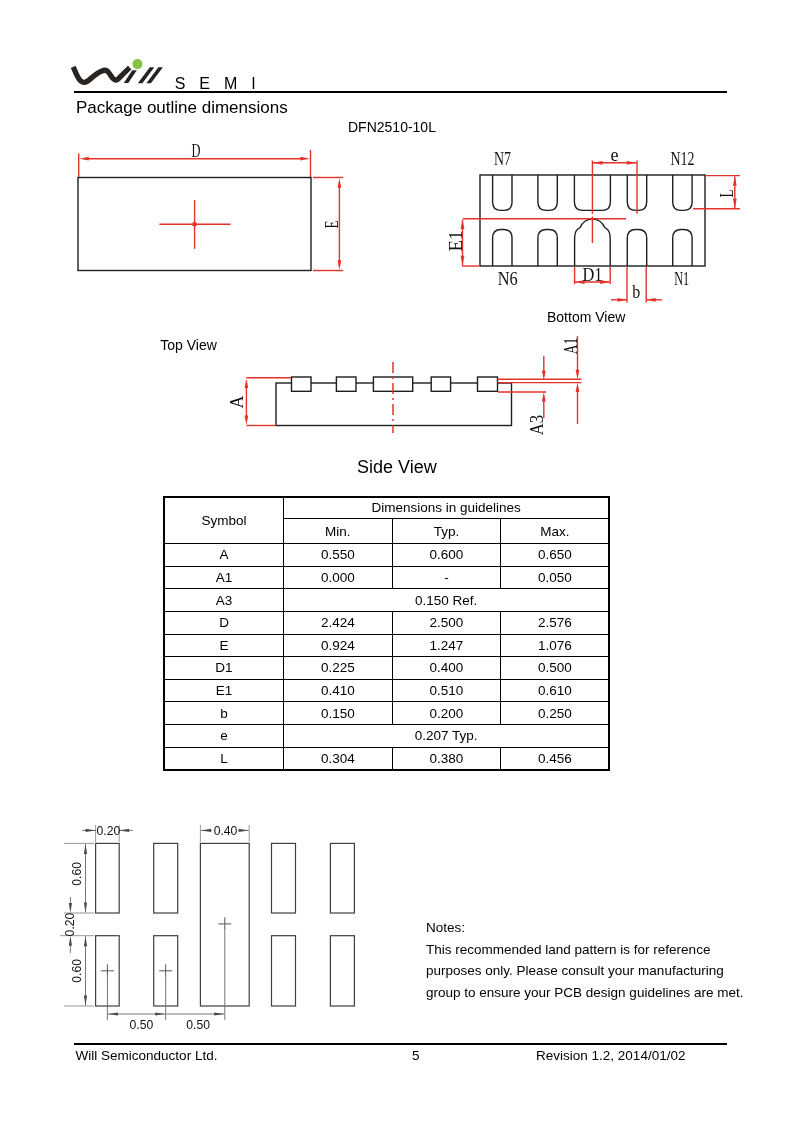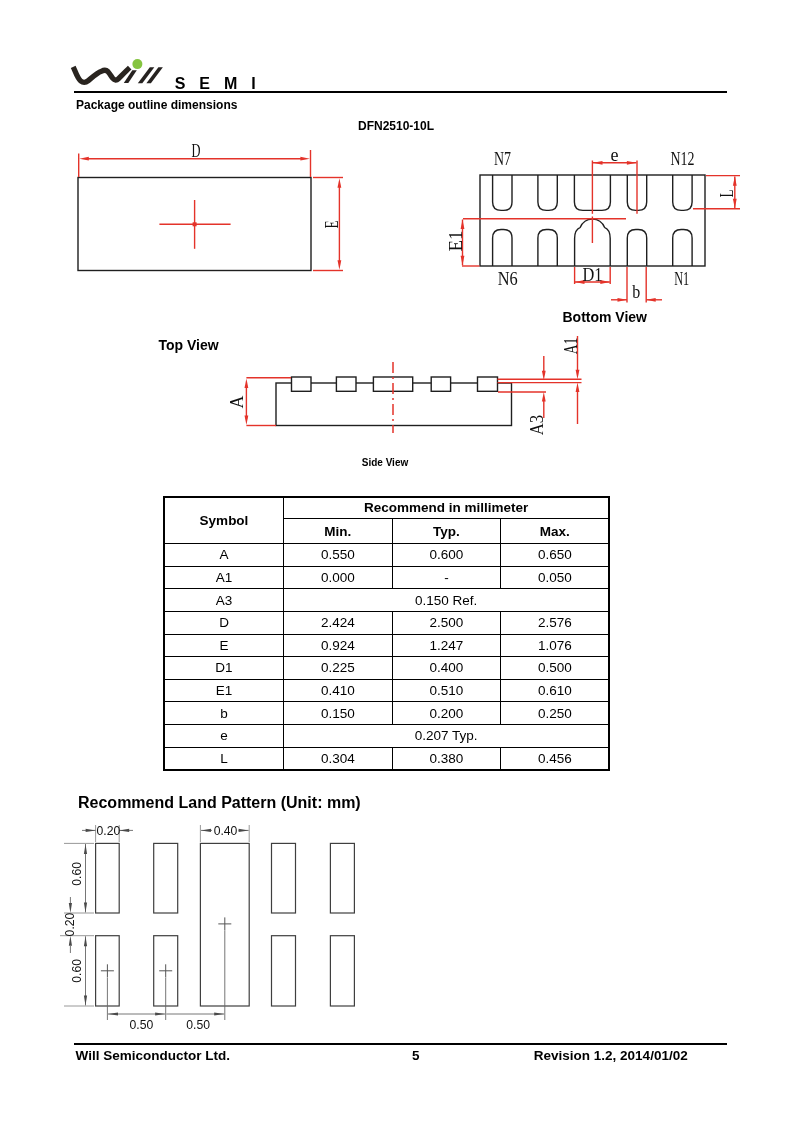--- a/index.html
+++ b/index.html
@@ -1,19 +1,19 @@
 <!DOCTYPE html>
 <html><head>
 <meta charset="utf-8">
 <style>
 html,body { margin:0; padding:0; background:#fff; }
 #page { position:relative; width:800px; height:1132px; background:#fff; overflow:hidden;
   font-family:"Liberation Sans", sans-serif; }
 .abs { position:absolute; }
-.b { font-weight:bold; }
+.b { font-weight:normal; }
 #dimtable { position:absolute; left:163px; top:495.7px; border-collapse:collapse;
   table-layout:fixed; width:447.4px; font-size:13.5px; text-align:center; color:#000; }
 #dimtable td { border:1.4px solid #000; padding:0; height:21.6px; }
 #dimtable { border:2.6px solid #000; }
 #dimtable tr.h2 td { height:24.3px; }
 #dimtable .h1 { height:20.2px; }
 svg { position:absolute; overflow:visible; }
 </style>
 </head>
 <body>
@@ -40,23 +40,23 @@
 <g>
         <polygon points="146.4,83.2 150.9,83.2 162.9,67.2 158.4,67.2" fill="#262220"></polygon>
       </g>
 </svg>
 
 <div class="abs b" style="left:174.8px; top:75.2px; font-size:16px; letter-spacing:13.9px; color:#000;">SEMI</div>
 
 
 <div class="abs" style="left:74px; top:90.6px; width:652.5px; height:2.7px; background:#000;"></div>
 
-<div class="abs b" style="left:76px; top:97.8px; font-size:12px;">Package outline dimensions</div>
-
-<div class="abs b" style="left:358px; top:119px; font-size:12px;">DFN2510-10L</div>
+<div class="abs b" style="left:76px; top:97.8px; font-size:17px;">Package outline dimensions</div>
+
+<div class="abs b" style="left:348px; top:119px; font-size:14px;">DFN2510-10L</div>
 
 <svg class="abs" style="left:0;top:0;" width="800" height="500" viewBox="0 0 800 500">
 
 <g>
         <rect x="78" y="177.5" width="233" height="93" fill="#fff" stroke="#1f1f1f" stroke-width="1.4"></rect>
       </g>
 
 <g>
         <line x1="78.7" y1="153.5" x2="78.7" y2="177.0" stroke="#e4332a" stroke-width="1.4"></line>
         <line x1="310.5" y1="150.0" x2="310.5" y2="177.0" stroke="#e4332a" stroke-width="1.4"></line>
@@ -240,30 +240,30 @@
         <line x1="543.8" y1="356.0" x2="543.8" y2="371.5" stroke="#e4332a" stroke-width="1.4"></line>
         <polygon points="543.8,380.3 541.9,370.8 545.7,370.8" fill="#e4332a"></polygon>
         <line x1="543.8" y1="401.0" x2="543.8" y2="418.0" stroke="#e4332a" stroke-width="1.4"></line>
         <polygon points="543.8,392.0 545.7,401.5 541.9,401.5" fill="#e4332a"></polygon>
         <text x="543.4" y="425" font-family="Liberation Serif" font-size="19" fill="#111" text-anchor="middle" textLength="20.5" lengthAdjust="spacingAndGlyphs" transform="rotate(-90 543.4 425)">A3</text>
       </g>
 </svg>
 
 <div class="abs b" style="left:138.5px; top:308.8px; width:100px; font-size:14px; text-align:center;margin-top:28px;">Top View</div>
 
-<div class="abs b" style="left:547px; top:308.8px; width:100px; font-size:14px; text-align:right;">Bottom View</div>
-
-<div class="abs b" style="left:335px; top:456.5px; width:100px; font-size:10px; text-align:center;">Side View</div>
+<div class="abs b" style="left:547px; top:308.8px; width:100px; font-size:14px; text-align:left;">Bottom View</div>
+
+<div class="abs b" style="left:357px; top:456.5px; width:100px; font-size:18px; text-align:left;">Side View</div>
 
 <table id="dimtable">
 
 <tbody>
         <tr>
           <td rowspan="2" class="b" style="width:118px">Symbol</td>
-          <td colspan="3" class="b h1">Recommend in millimeter</td>
+          <td colspan="3" class="b h1">Dimensions in guidelines</td>
         </tr>
 <tr class="h2">
           <td class="b" style="width:109px">Min.</td>
           <td class="b" style="width:109px">Typ.</td>
           <td class="b">Max.</td>
         </tr>
 
 <tr>
           <td>A</td>
           <td>0.550</td>
@@ -325,21 +325,20 @@
 
 <tr>
           <td>L</td>
           <td>0.304</td>
           <td>0.380</td>
           <td>0.456</td>
         </tr>
 </tbody>
     </table>
 
-<div class="abs b" style="left:78px; top:793.8px; font-size:16px;">Recommend Land Pattern (Unit: mm)</div>
 
 <svg class="abs" style="left:0;top:0;" width="800" height="1132" viewBox="0 0 800 1132">
 
 <g>
         <rect x="95.6" y="843.4" width="23.6" height="69.6" fill="#fff" stroke="#3f3f3f" stroke-width="1.2"></rect>
       </g>
 
 <g>
         <rect x="95.6" y="935.7" width="23.6" height="70.3" fill="#fff" stroke="#3f3f3f" stroke-width="1.2"></rect>
       </g>
@@ -443,20 +442,21 @@
       </g>
 
 <g>
         <line x1="224.8" y1="930.5" x2="224.8" y2="1020.0" stroke="#666666" stroke-width="0.9"></line>
         <line x1="166.3" y1="1014.0" x2="224.2" y2="1014.0" stroke="#666666" stroke-width="0.9"></line>
         <polygon points="224.2,1014.0 214.2,1015.6 214.2,1012.4" fill="#4a4a4a"></polygon>
         <text x="198.2" y="1028.5" font-family="Liberation Sans" font-size="12.2" fill="#111" text-anchor="middle">0.50</text>
       </g>
 </svg>
 
+<div class="abs" style="left:426px; top:917.3px; font-size:13.5px; line-height:21.4px; color:#000;">Notes:<br>This recommended land pattern is for reference<br>purposes only. Please consult your manufacturing<br>group to ensure your PCB design guidelines are met.</div>
 
 <div class="abs" style="left:74px; top:1042.6px; width:652.5px; height:2.2px; background:#000;"></div>
 
 <div class="abs b" style="left:75.6px; top:1048.2px; font-size:13.5px;">Will Semiconductor Ltd.</div>
 
 <div class="abs b" style="left:412px; top:1048.2px; font-size:13.5px;">5</div>
 
 <div class="abs b" style="left:500px; top:1048.2px; width:221.5px; font-size:13.5px; text-align:center;">Revision 1.2, 2014/01/02</div>
 </div>
 

